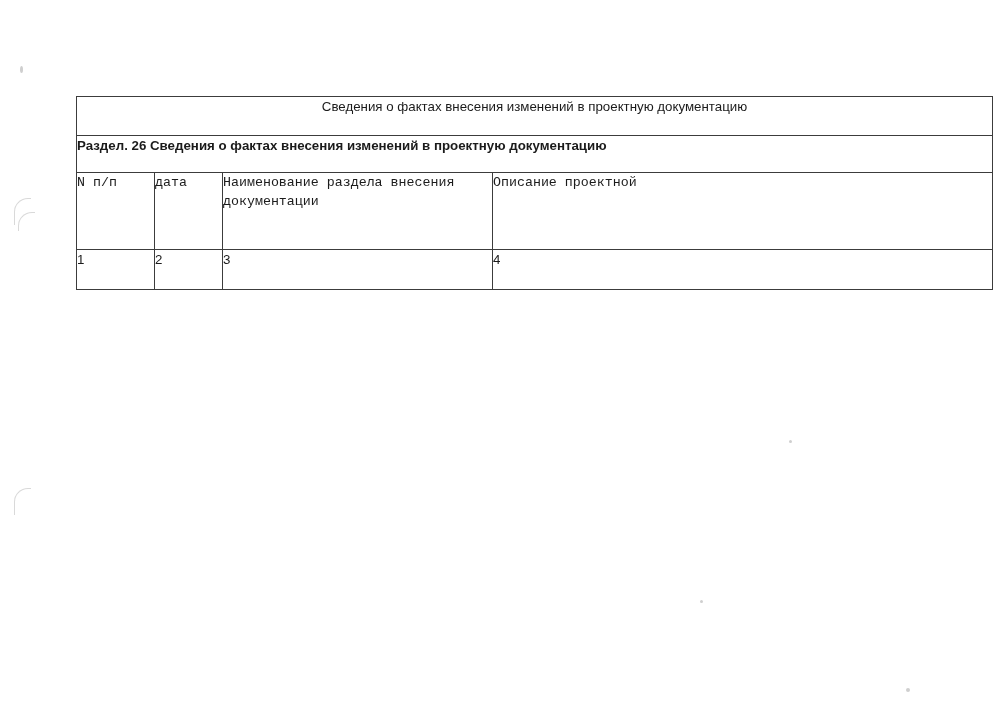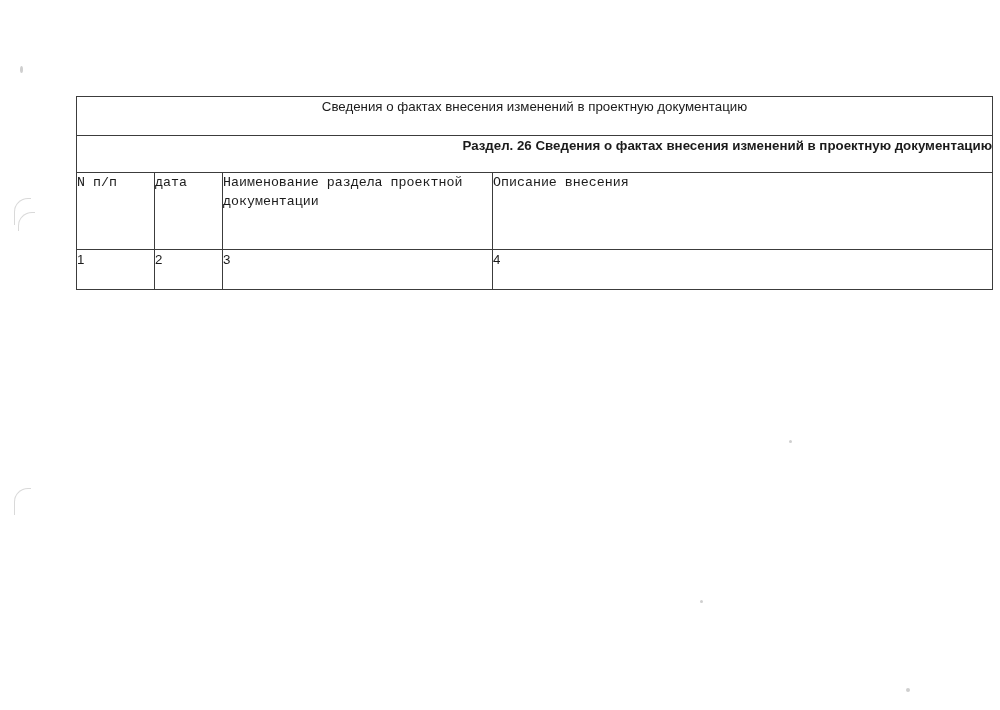--- a/index.html
+++ b/index.html
@@ -59,21 +59,21 @@
     vertical-align: top;
     margin-top: 42px;
   }
 
   .title-cell {
     text-align: center;
     height: 38px;
     padding: 9px 8px 0 8px;
   }
   .section-cell {
-    text-align: right;
+    text-align: left;
     height: 36px;
     padding: 8px 8px 0 8px;
     font-weight: bold;
   }
   .head-cell {
     height: 76px;
     padding: 9px 7px 0 7px;
     font-family: Liberation Mono, monospace;
   }
   .num-cell {
@@ -101,22 +101,22 @@
     <tbody>
       <tr>
         <td class="title-cell" colspan="4">Сведения о фактах внесения изменений в проектную документацию</td>
       </tr>
       <tr>
         <td class="section-cell" colspan="4">Раздел. 26 Сведения о фактах внесения изменений в проектную документацию</td>
       </tr>
       <tr>
         <td class="head-cell">N п/п</td>
         <td class="head-cell">дата</td>
-        <td class="head-cell">Наименование раздела проектной документации</td>
-        <td class="head-cell">Описание внесения</td>
+        <td class="head-cell">Наименование раздела внесения документации</td>
+        <td class="head-cell">Описание проектной</td>
       </tr>
       <tr>
         <td class="num-cell">1</td>
         <td class="num-cell">2</td>
         <td class="num-cell">3</td>
         <td class="num-cell">4</td>
       </tr>
     </tbody>
   </table>
 

